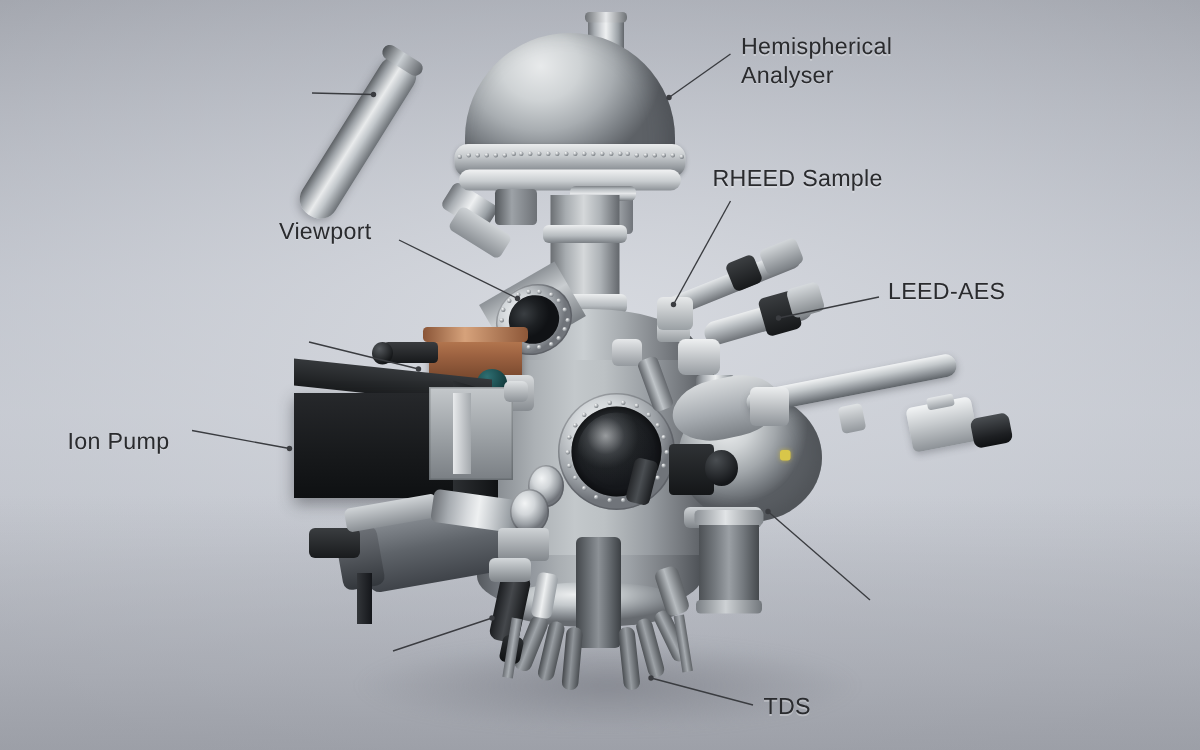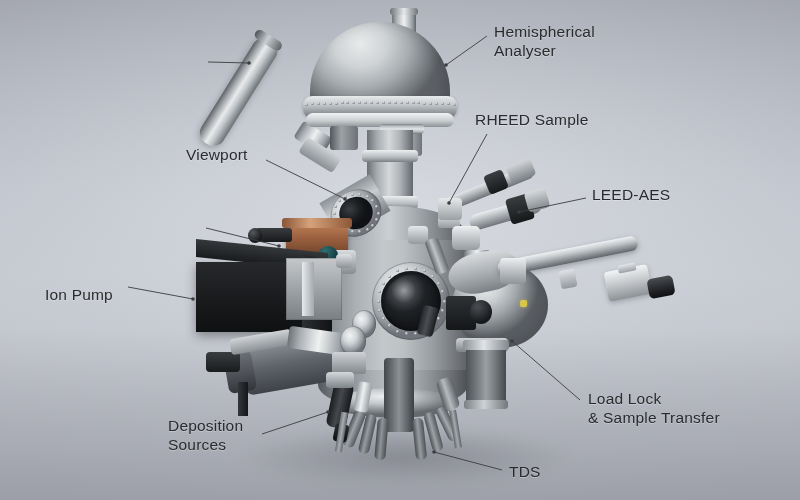--- a/index.html
+++ b/index.html
@@ -460,19 +460,15 @@
         <circle cx="434" cy="452" r="1.8" fill="#3a3c40"></circle>
       </g>
     </svg>
 
   <div class="label" style="left:494px;top:22px;">Hemispherical
 Analyser</div>
   <div class="label" style="left:475px;top:110px;">RHEED Sample</div>
   <div class="label" style="left:592px;top:185px;">LEED-AES</div>
   <div class="label" style="left:186px;top:145px;">Viewport</div>
   <div class="label" style="left:45px;top:285px;">Ion Pump</div>
-  <div class="label" style="left:588px;top:389px;">Load Lock
-&amp; Sample Transfer</div>
-  <div class="label" style="left:168px;top:416px;">Deposition
-Sources</div>
   <div class="label" style="left:509px;top:462px;">TDS</div>
 
 </div>
 
 </body></html>

